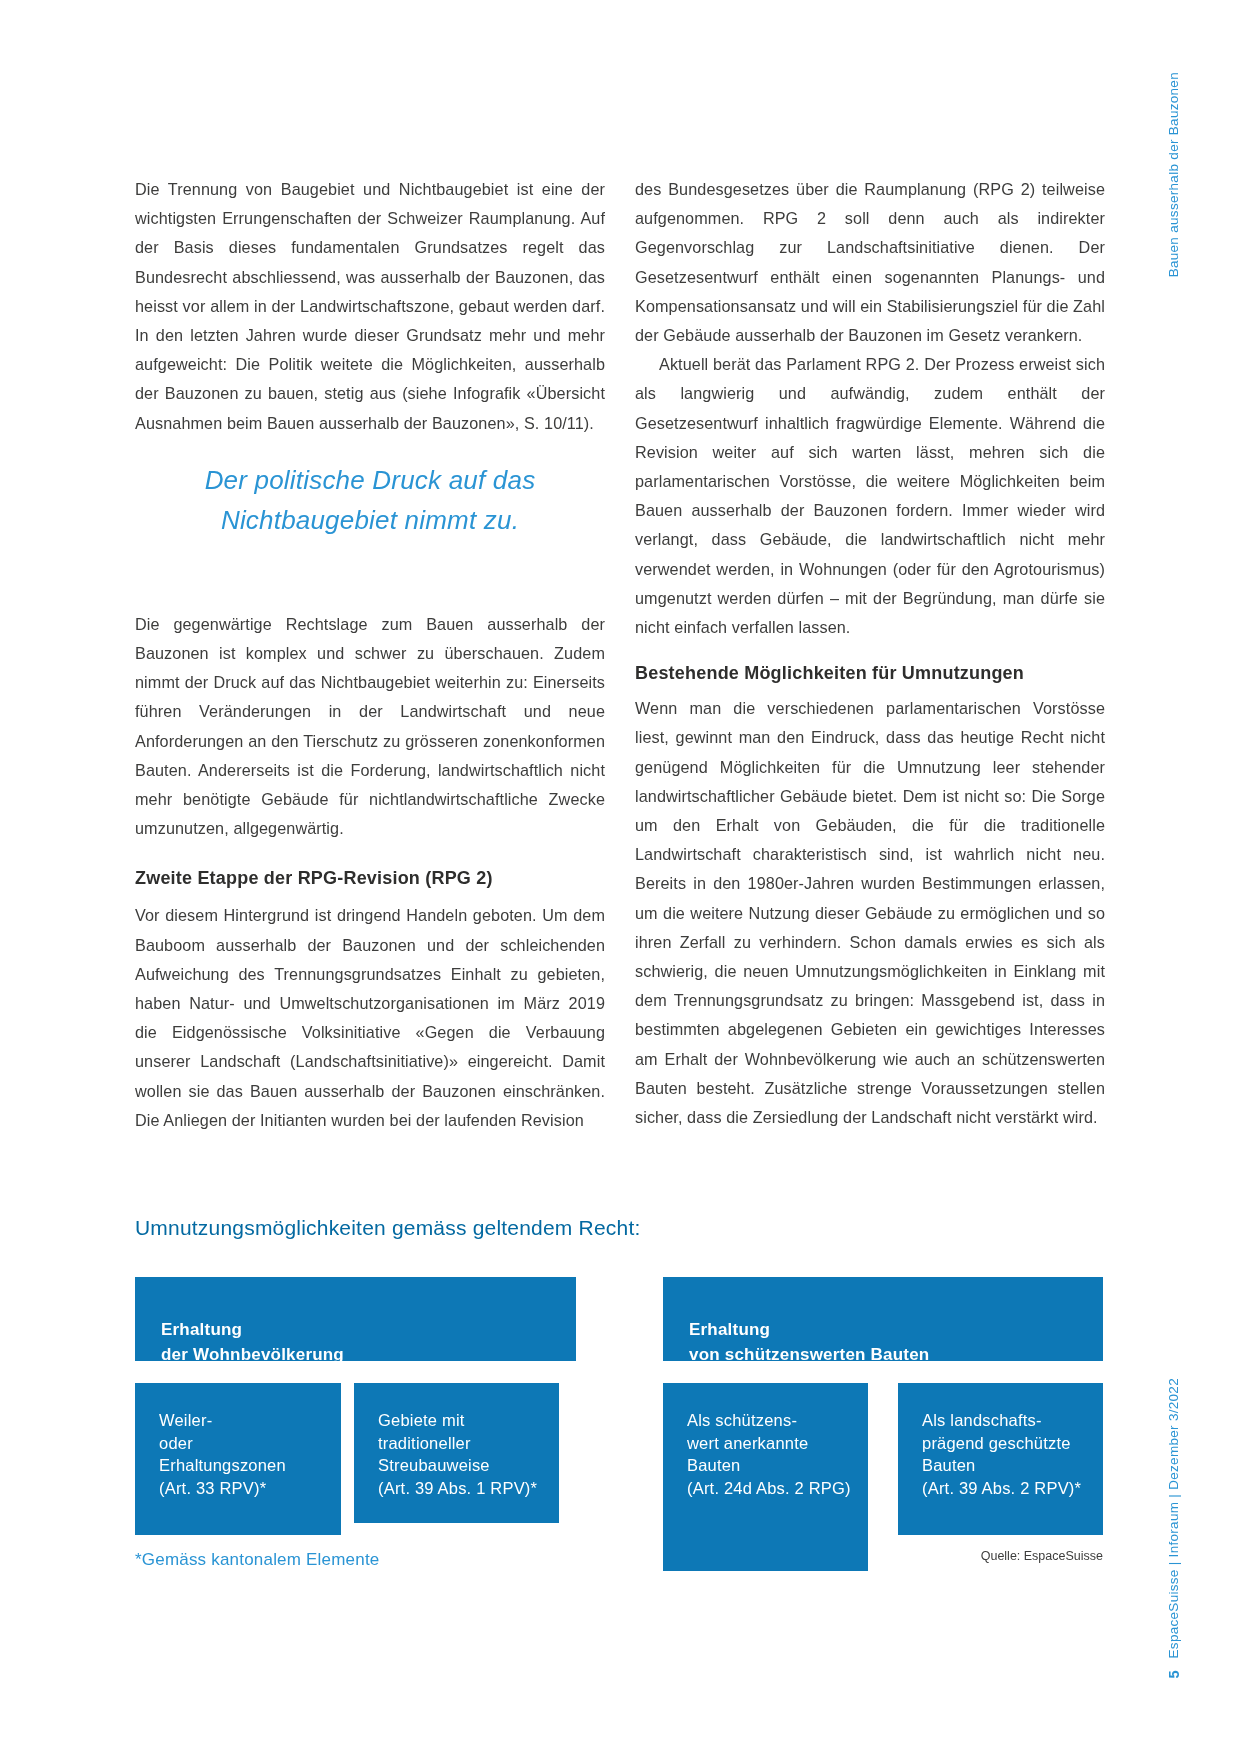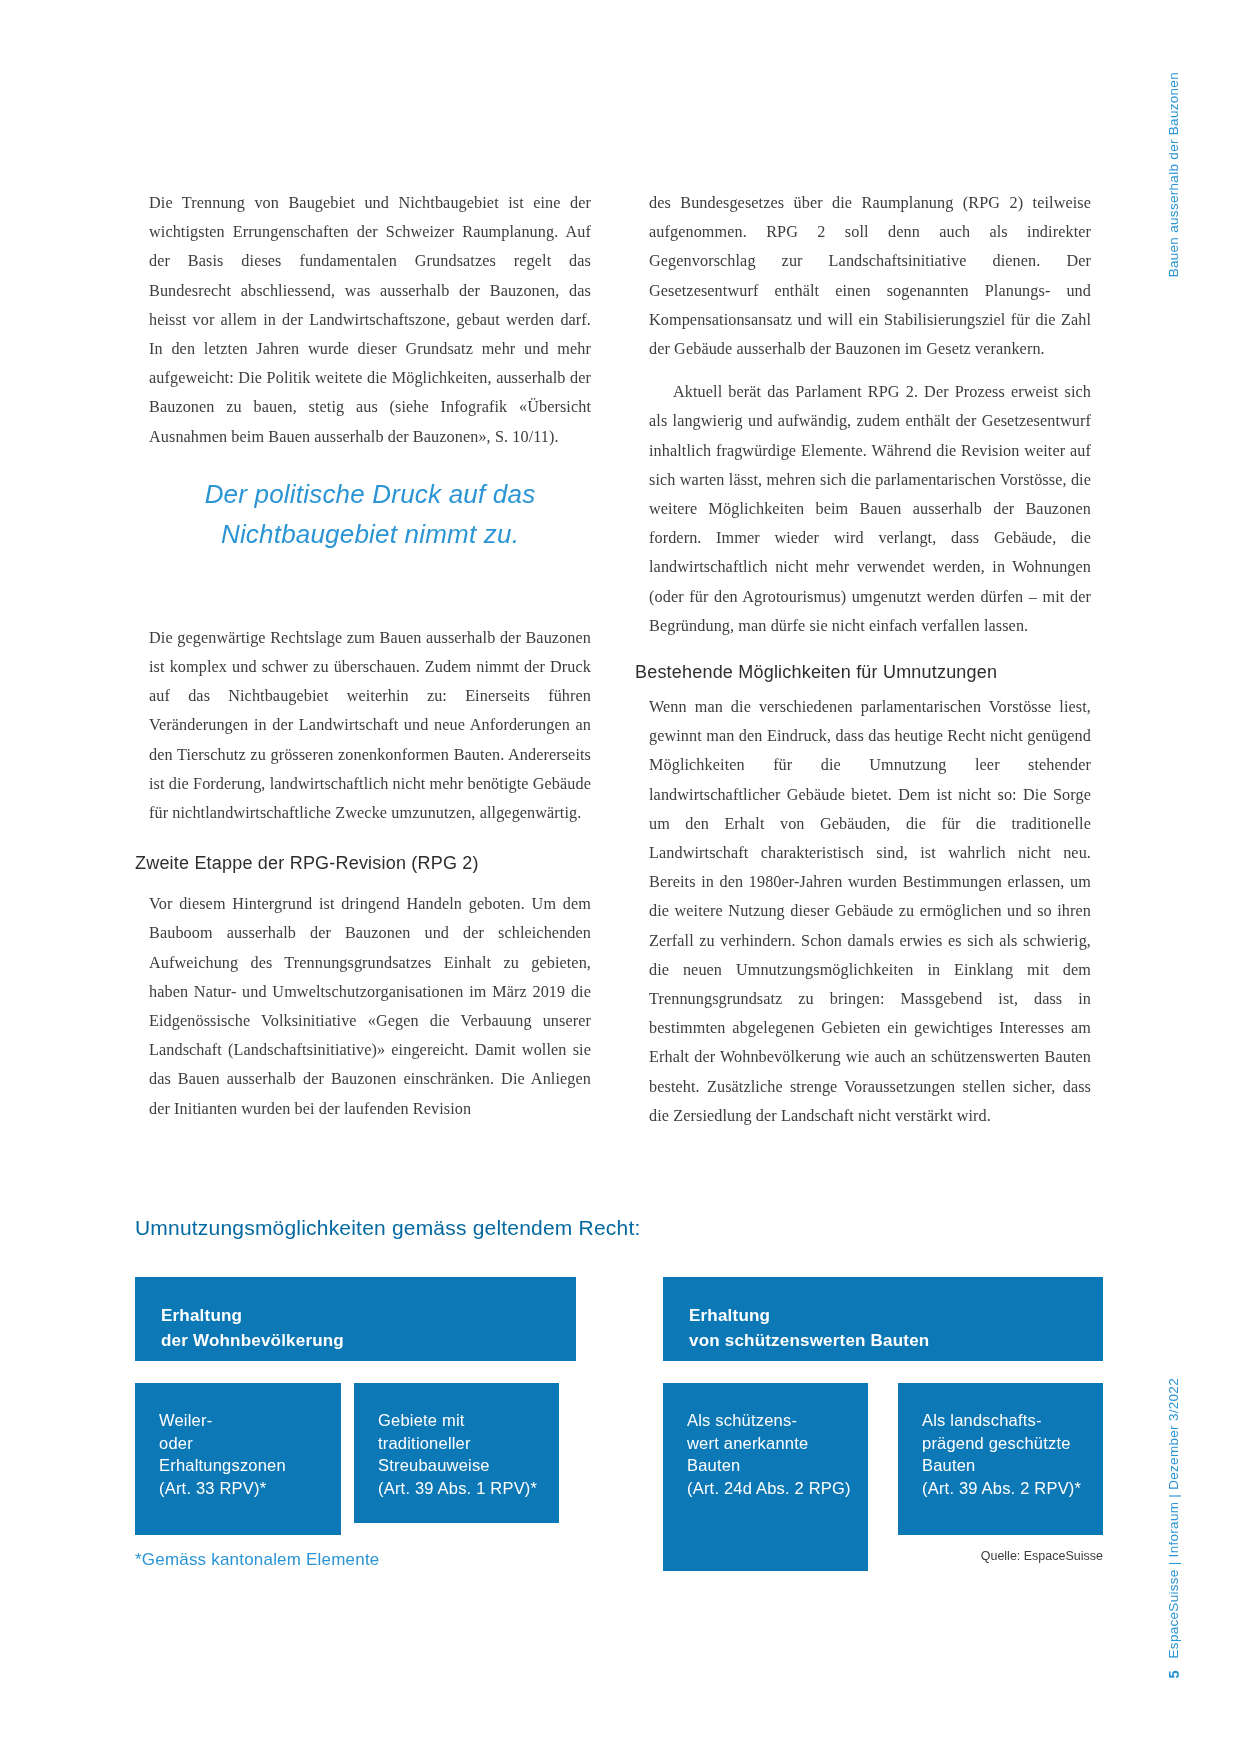--- a/index.html
+++ b/index.html
@@ -5,44 +5,44 @@
   html,body{margin:0;padding:0;background:#e8e8e8;}
   .page{
     position:relative;width:1240px;height:1754px;background:#ffffff;
     font-family:"Liberation Sans",sans-serif;color:#3d3d3c;overflow:hidden;
     margin:0 auto;
   }
   .col{position:absolute;top:175px;width:470px;}
   .col-left{left:135px;}
   .col-right{left:635px;}
   .para{
-    margin:14px;font-size:16.2px;line-height:29.2px;text-align:justify;
-    color:#3d3d3c;letter-spacing:0.1px;font-family:Liberation Serif, serif;
+    margin:0;font-size:16.2px;line-height:29.2px;text-align:justify;
+    color:#3d3d3c;letter-spacing:0.1px;
   }
   .para.indent{text-indent:24px;}
   .pull-quote{
     margin:22px 0 70px 0;font-size:26px;line-height:40px;text-align:center;
     color:#2a94d4;white-space:pre-line;letter-spacing:0.2px;font-style:italic;
   }
   .section-heading{
-    margin:22px 0 10px 0;font-size:18px;line-height:26px;font-weight:400;
+    margin:22px 0 10px 0;font-size:18px;line-height:26px;font-weight:700;
     color:#2e2e2d;letter-spacing:0.2px;
   }
   .section-heading.tight{margin:18px 0 8px 0;}
   .infographic-title{
     position:absolute;left:135px;top:1213px;width:900px;
     font-size:21px;line-height:30px;color:#0369a1;letter-spacing:0.2px;
   }
   .blue-box{
     position:absolute;background:#0d78b6;color:#ffffff;white-space:pre-line;
     box-sizing:border-box;
   }
   .group-header{
     font-size:17px;line-height:25px;font-weight:700;letter-spacing:0.2px;
-    padding:26px 20px 0 26px;
+    padding:40px 20px 0 26px;
   }
   .info-box{
     font-size:16.5px;line-height:22.5px;font-weight:400;letter-spacing:0.2px;
     padding:26px 16px 0 24px;
   }
   .hdr-1{left:135px;top:1277px;width:441px;height:84px;}
   .hdr-2{left:663px;top:1277px;width:440px;height:84px;}
   .box-1{left:135px;top:1383px;width:206px;height:152px;}
   .box-2{left:354px;top:1383px;width:205px;height:140px;}
   .box-3{left:663px;top:1383px;width:205px;height:188px;}

